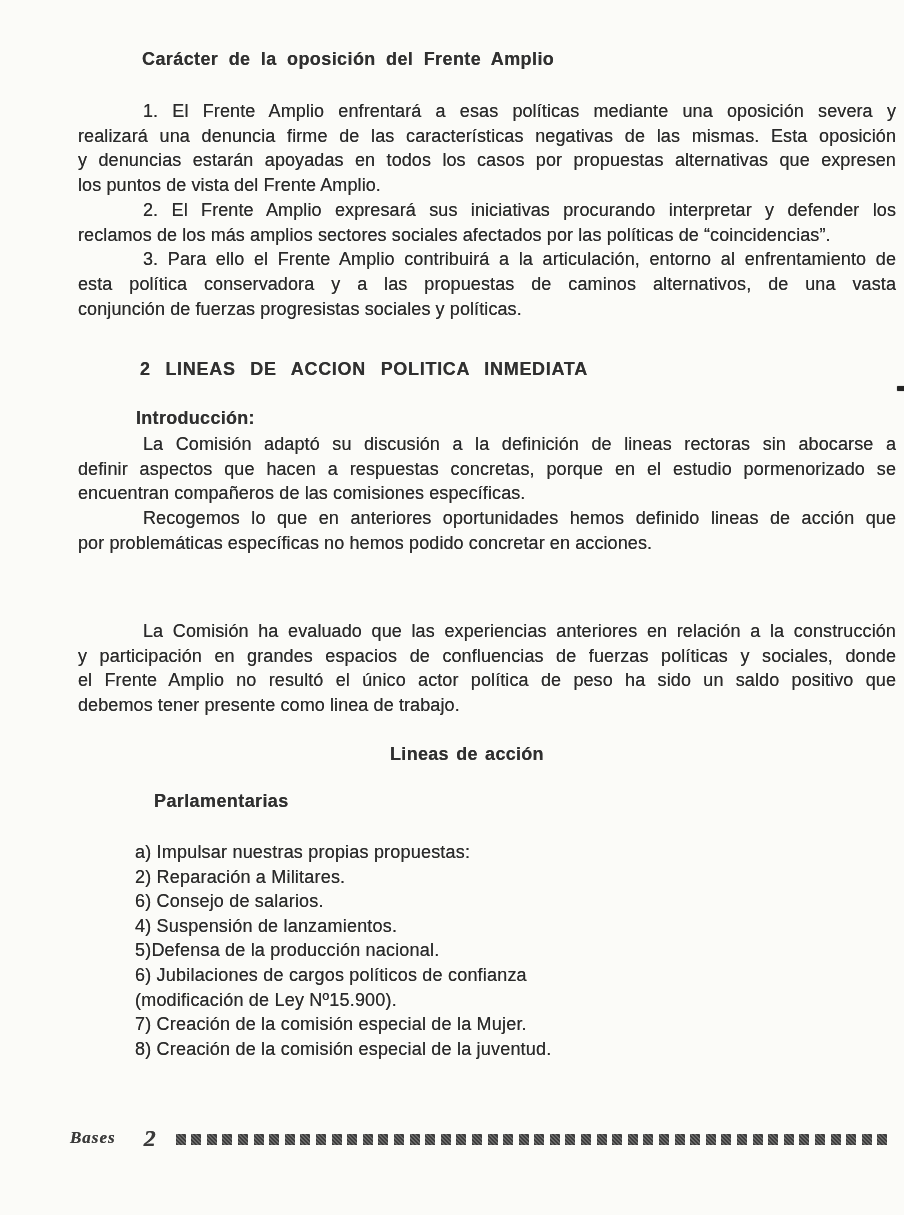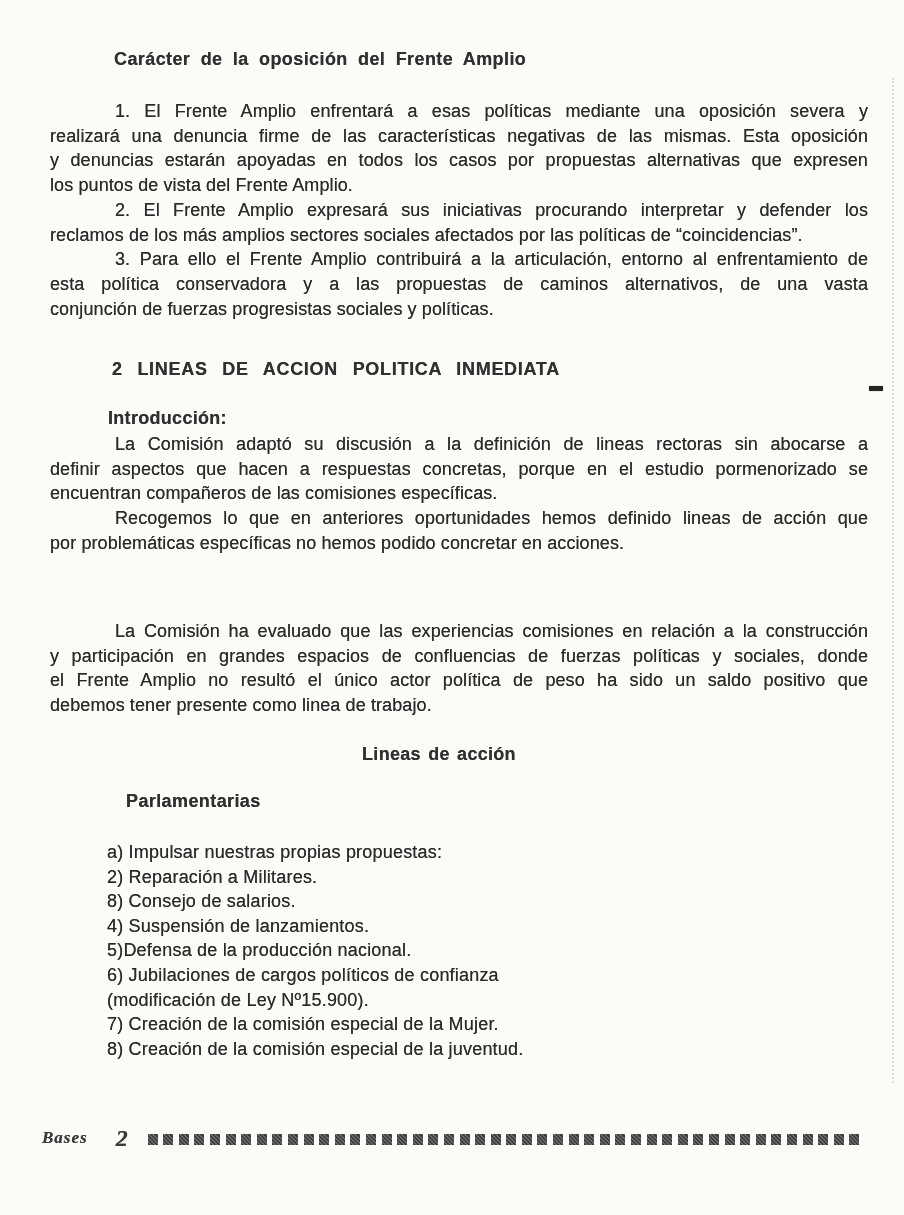--- a/index.html
+++ b/index.html
@@ -4,21 +4,21 @@
 <style>
   * { margin:0; padding:0; box-sizing:border-box; }
   html,body { width:904px; height:1215px; }
   body {
     background:#fbfbf8;
     font-family:"Liberation Sans","DejaVu Sans",sans-serif;
     color:#2a2a2a;
     position:relative;
     overflow:hidden;
   }
-  .page { position:absolute; inset:0; }
+  .page { position:absolute; inset:0;margin-left:28px; }
   .content { position:absolute; left:50px; top:0; width:818px; height:1215px; }
 
   .scan { text-shadow:0 0 .6px rgba(50,50,50,.8); }
 
   h1,h2,h3 { font-size:18px; font-weight:700; position:absolute; white-space:nowrap; color:#303030; }
   #sec1-heading   { top:49px;  left:64px;  word-spacing:5px;  letter-spacing:.4px; }
   #sec2-heading   { top:359px; left:62px;  word-spacing:9px;  letter-spacing:.7px; }
   #intro-heading  { top:408px; left:58px;  letter-spacing:.3px; }
   #consider-heading { top:573px; left:56px; word-spacing:13px; letter-spacing:.5px; }
   #lineas-heading { top:744px; left:0; width:818px; text-align:center; white-space:normal;
@@ -100,34 +100,34 @@
     <div class="lineblock" id="intro-block">
         <div class="tline indent">La Comisión adaptó su discusión a la definición de lineas rectoras sin abocarse a</div>
         <div class="tline">definir aspectos que hacen a respuestas concretas, porque en el estudio pormenorizado se</div>
         <div class="tline last">encuentran compañeros de las comisiones específicas.</div>
         <div class="tline indent">Recogemos lo que en anteriores oportunidades hemos definido lineas de acción que</div>
         <div class="tline last">por problemáticas específicas no hemos podido concretar en acciones.</div>
       </div>
 
 
     <div class="lineblock" id="consideration-block">
-        <div class="tline indent">La Comisión ha evaluado que las experiencias comisiones en relación a la construcción</div>
+        <div class="tline indent">La Comisión ha evaluado que las experiencias anteriores en relación a la construcción</div>
         <div class="tline">y participación en grandes espacios  de confluencias de fuerzas políticas y sociales, donde</div>
         <div class="tline">el Frente Amplio no resultó el único actor política de peso ha sido un saldo positivo que</div>
         <div class="tline last">debemos tener presente como linea de trabajo.</div>
       </div>
 
     <h3 id="lineas-heading">Lineas de acción</h3>
 
     <h3 id="parl-heading">Parlamentarias</h3>
 
     <div id="action-list">
         <div class="aline">a) Impulsar nuestras propias propuestas:</div>
         <div class="aline">2) Reparación a Militares.</div>
-        <div class="aline">8) Consejo de salarios.</div>
+        <div class="aline">6) Consejo de salarios.</div>
         <div class="aline">4) Suspensión de lanzamientos.</div>
         <div class="aline">5)Defensa de la producción nacional.</div>
         <div class="aline">6) Jubilaciones de cargos políticos de confianza</div>
         <div class="aline">(modificación de Ley Nº15.900).</div>
         <div class="aline">7) Creación de la comisión especial de la Mujer.</div>
         <div class="aline">8) Creación de la comisión especial de la juventud.</div>
       </div>
   </div>
 
   <div class="footer">

